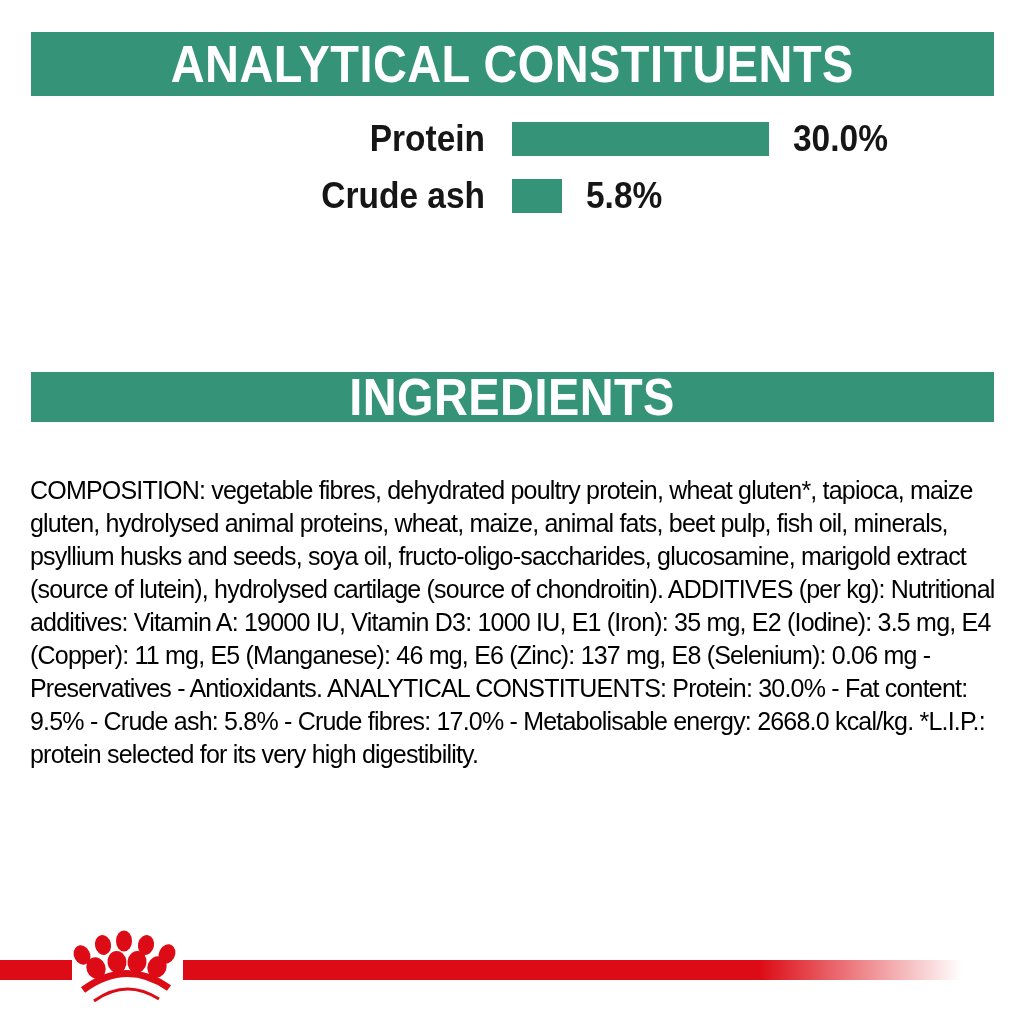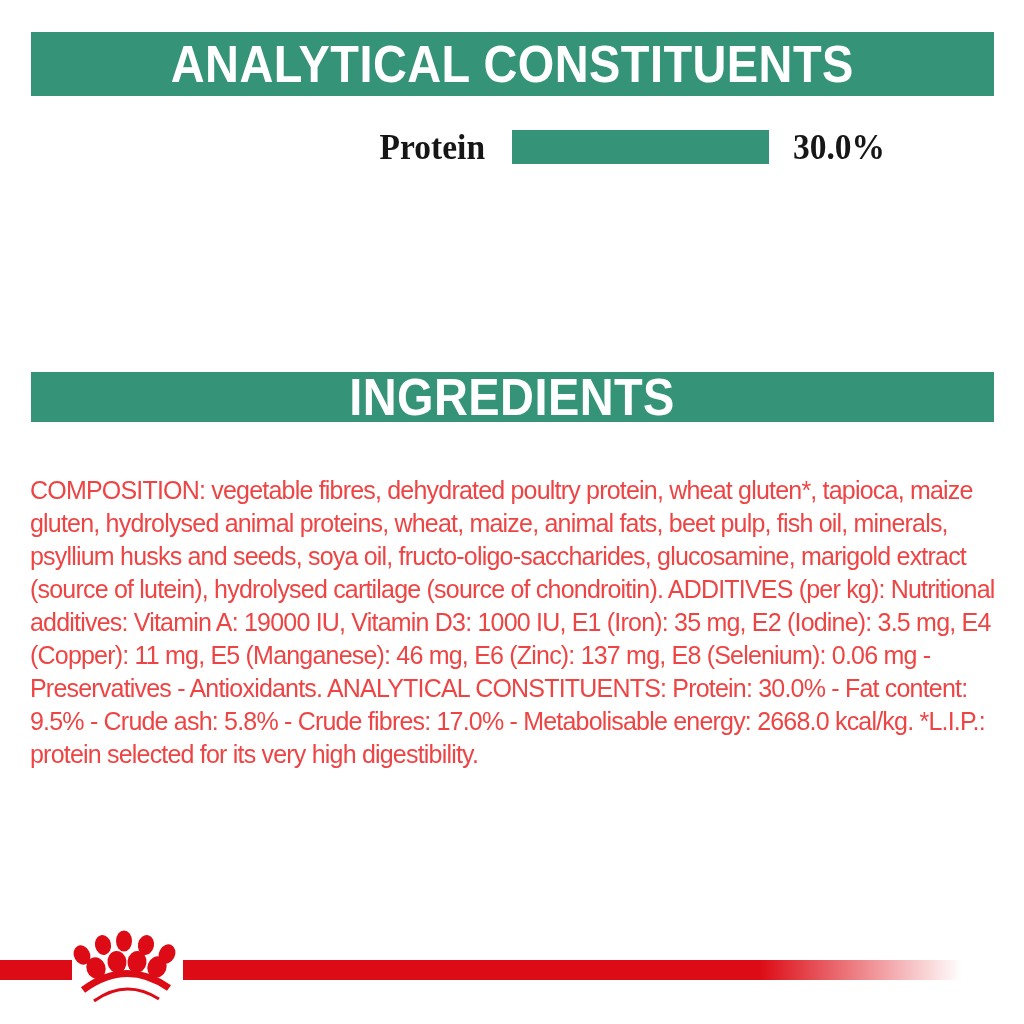--- a/index.html
+++ b/index.html
@@ -27,21 +27,21 @@
   .band-text{
     color:#ffffff;
     font-weight:bold;
     font-size:51px;
     white-space:nowrap;
     transform:scaleX(0.92);
     letter-spacing:0.5px;
   }
   .chart{
     position:absolute;
-    top:130px;left:0;width:924px;font-family:Liberation Serif, serif;
+    top:122px;left:0;width:924px;
   }
   .chart-row{
     display:flex;
     align-items:center;
     height:34px;
     margin-bottom:23px;
   }
   .chart-label{
     width:485px;
     text-align:right;
@@ -63,21 +63,21 @@
     white-space:nowrap;
     transform:scaleX(0.93);
     transform-origin:0 50%;
   }
   .paragraph{
     position:absolute;
     left:30px;top:474px;width:966px;
     font-size:25px;
     line-height:33px;
     letter-spacing:-0.8px;
-    color:#ef4444;
+    color:#000000;
     text-align:left;
   }
   .stripe{
     position:absolute;
     top:960px;height:20px;
     background:var(--red,#dd0b15);
   }
   .stripe-left{left:0;width:72px;}
   .stripe-right{
     left:183px;width:779px;
@@ -97,20 +97,25 @@
   <div class="band band1">
     <span class="band-text">ANALYTICAL CONSTITUENTS</span>
   </div>
 
   <div class="chart" id="chart">
       <div class="chart-row">
         <div class="chart-label">Protein</div>
         <div class="chart-bar" style="width: 257px; background: rgb(53, 148, 120);"></div>
         <div class="chart-value">30.0%</div>
       </div>
+      <div class="chart-row">
+        <div class="chart-label">Crude ash</div>
+        <div class="chart-bar" style="width: 49.7px; background: rgb(53, 148, 120);"></div>
+        <div class="chart-value">5.8%</div>
+      </div>
     </div>
 
   <div class="band band2">
     <span class="band-text">INGREDIENTS</span>
   </div>
 
   <div class="paragraph">COMPOSITION: vegetable fibres, dehydrated poultry protein, wheat gluten*, tapioca, maize gluten, hydrolysed animal proteins, wheat, maize, animal fats, beet pulp, fish oil, minerals, psyllium husks and seeds, soya oil, fructo-oligo-saccharides, glucosamine, marigold extract (source of lutein), hydrolysed cartilage (source of chondroitin). ADDITIVES (per kg): Nutritional additives: Vitamin A: 19000 IU, Vitamin D3: 1000 IU, E1 (Iron): 35 mg, E2 (Iodine): 3.5 mg, E4 (Copper): 11 mg, E5 (Manganese): 46 mg, E6 (Zinc): 137 mg, E8 (Selenium): 0.06 mg - Preservatives - Antioxidants. ANALYTICAL CONSTITUENTS: Protein: 30.0% - Fat content: 9.5% - Crude ash: 5.8% - Crude fibres: 17.0% - Metabolisable energy: 2668.0 kcal/kg. *L.I.P.: protein selected for its very high digestibility.</div>
 
   <div class="stripe stripe-left"></div>
   <div class="stripe stripe-right"></div>

